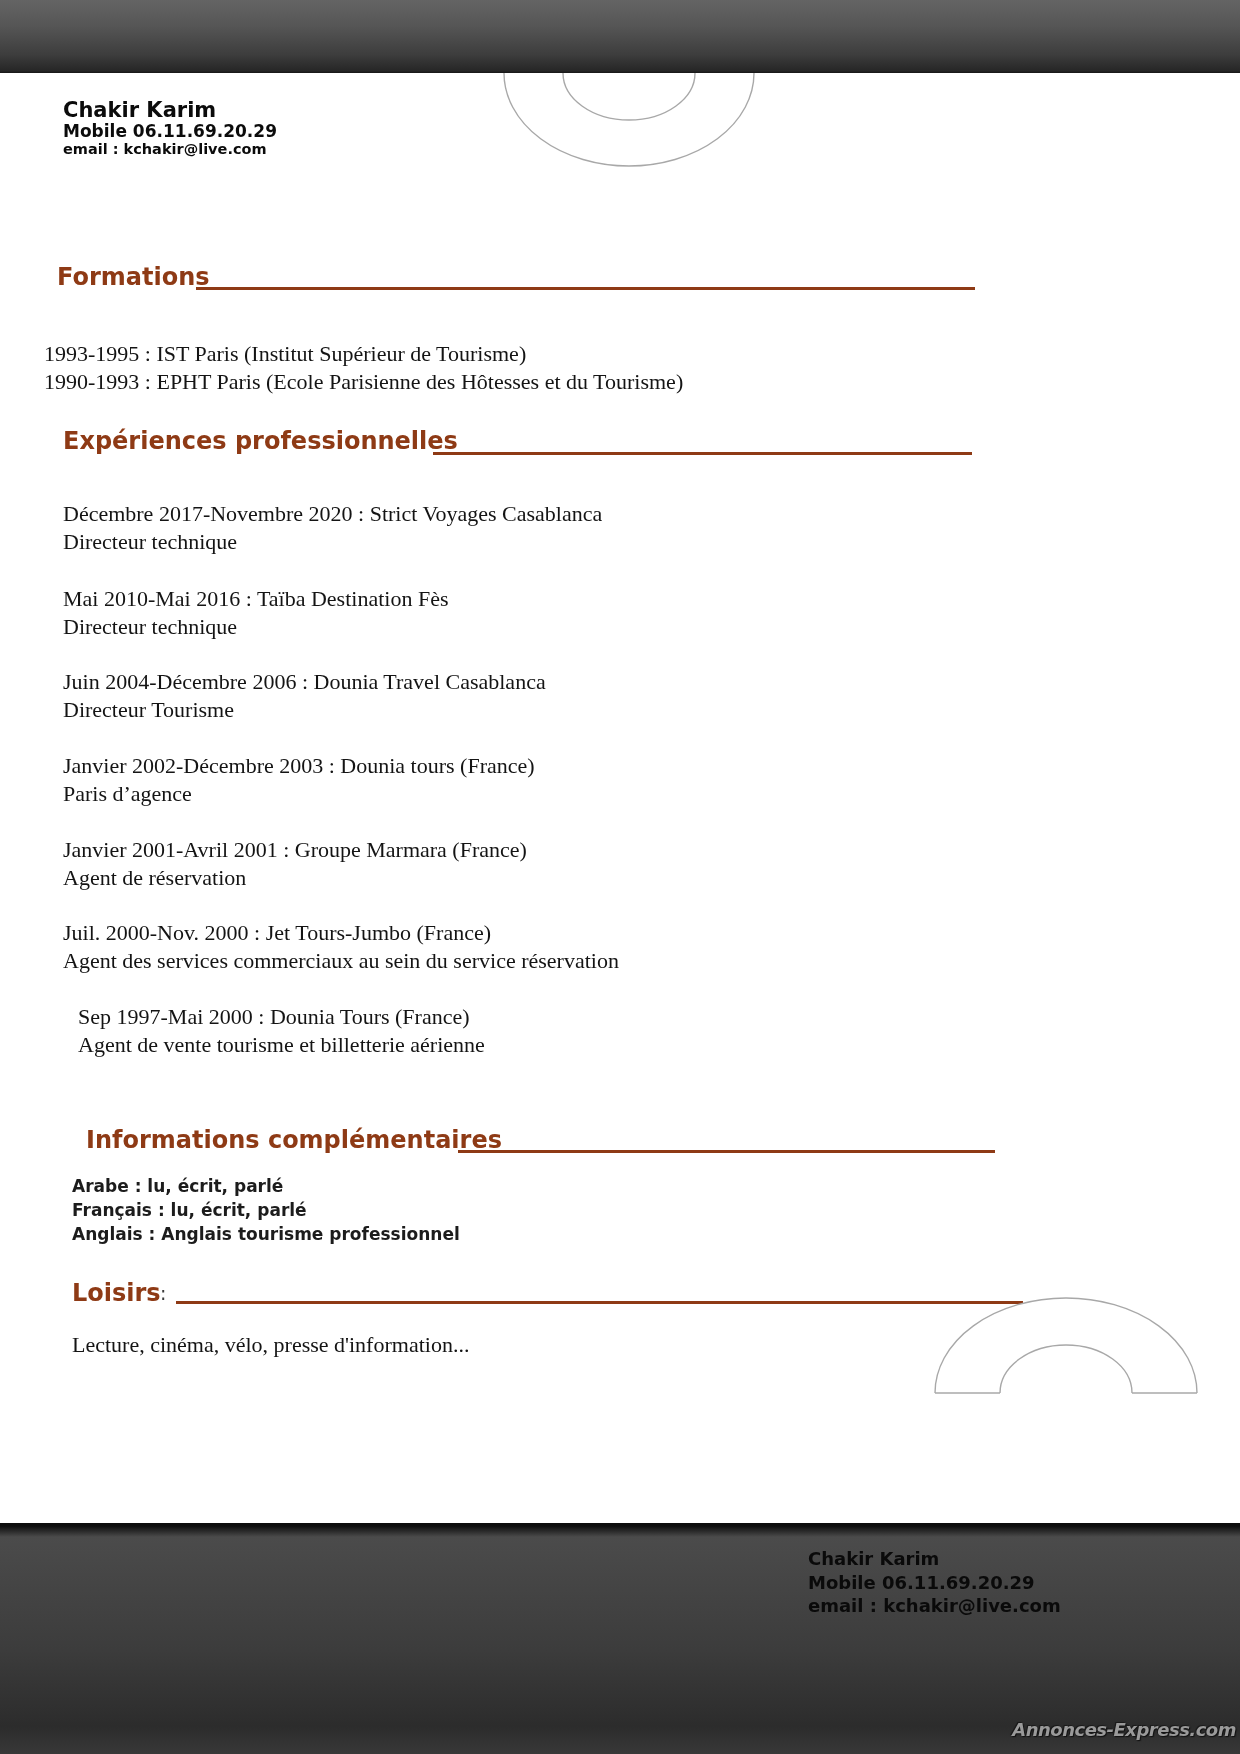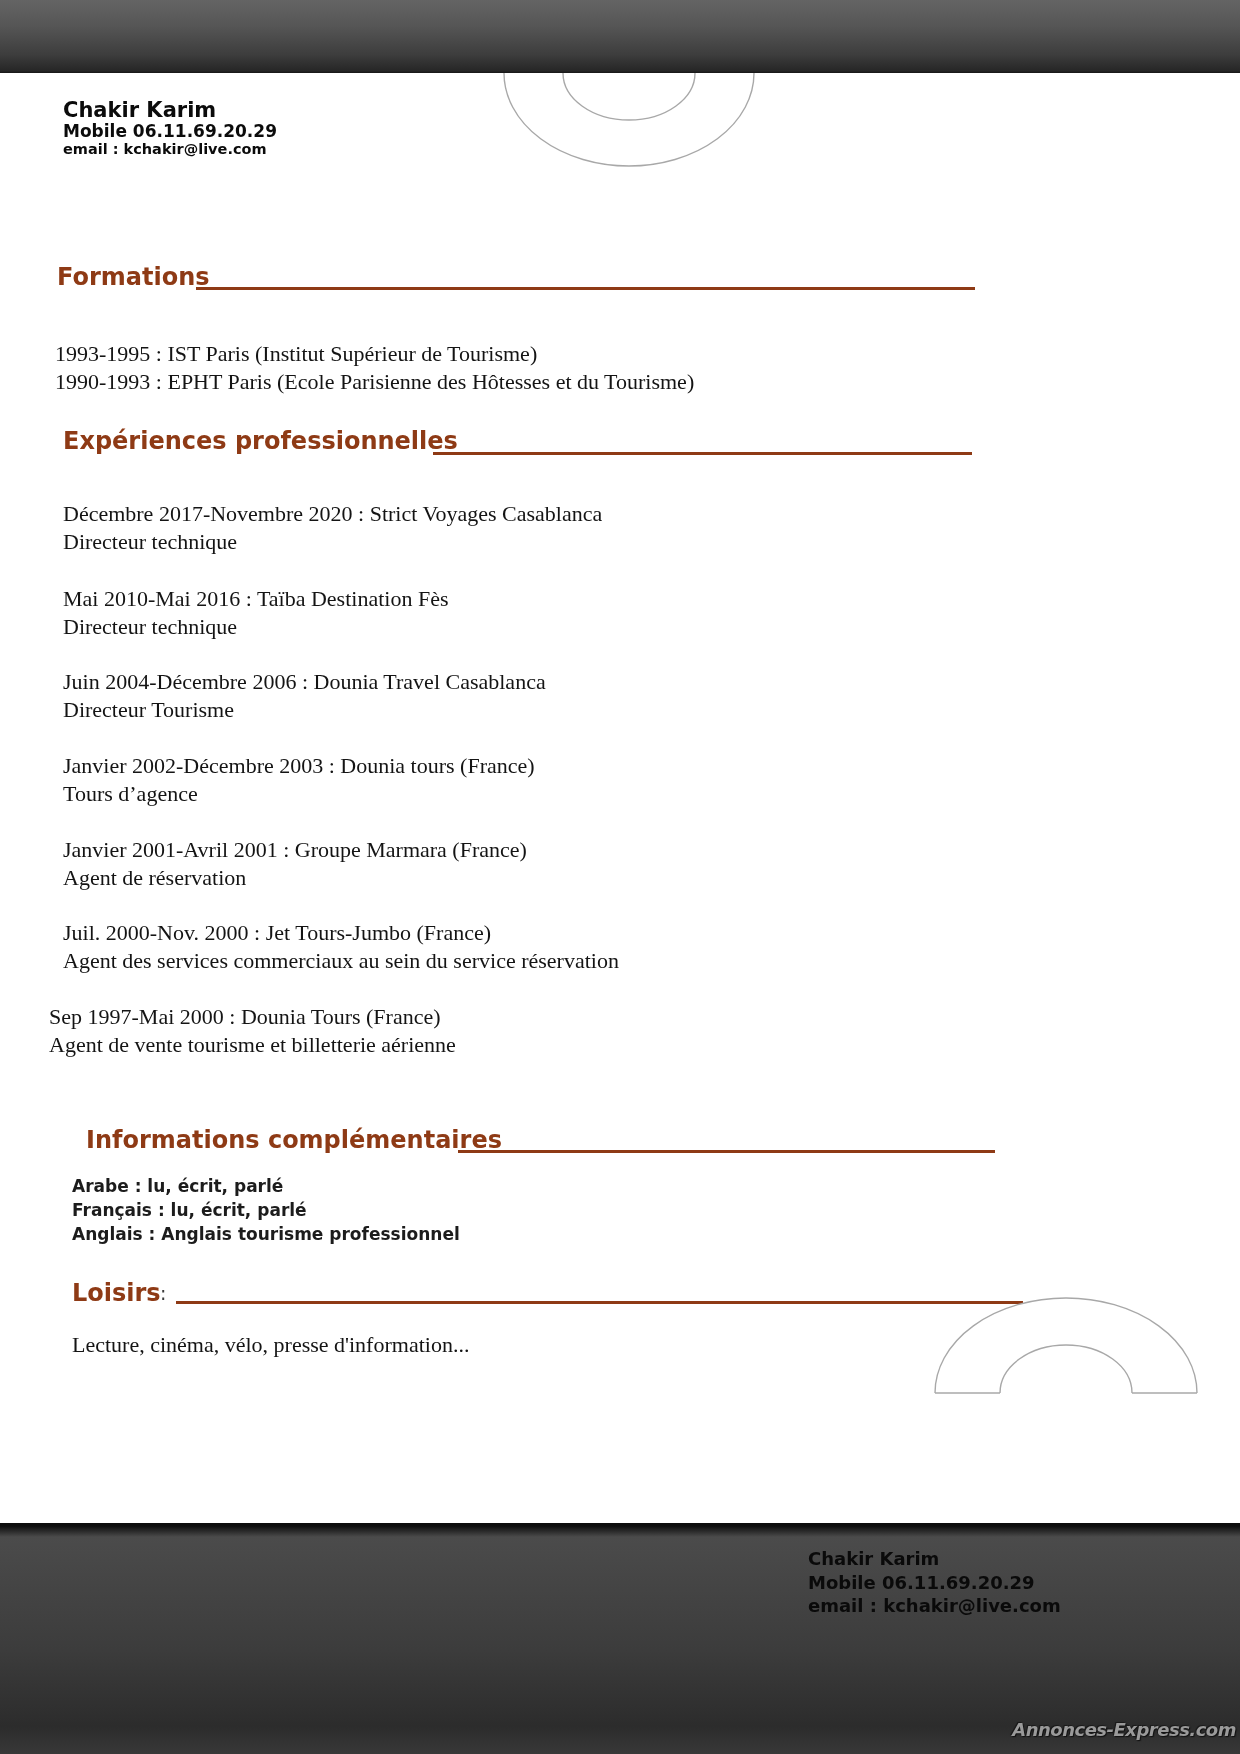--- a/index.html
+++ b/index.html
@@ -73,21 +73,21 @@
   </svg>
 
   <div class="contact contact-top">
     <div class="c-name">Chakir Karim</div>
     <div class="c-mobile">Mobile 06.11.69.20.29</div>
     <div class="c-email">email : kchakir@live.com</div>
   </div>
 
   <div class="heading" style="left:57px;top:263px">Formations</div>
   <div class="rule" style="left:196px;top:287px;width:779px"></div>
-  <div class="serif" style="left:55px;top:340px">
+  <div class="serif" style="left:44px;top:340px">
     <div>1993-1995 : IST Paris (Institut Supérieur de Tourisme)</div>
     <div>1990-1993 : EPHT Paris (Ecole Parisienne des Hôtesses et du Tourisme)</div>
   </div>
 
   <div class="heading" style="left:63px;top:427px">Expériences professionnelles</div>
   <div class="rule" style="left:433px;top:452px;width:539px"></div>
 
   <div class="serif job" style="left:63px;top:500px">
     <div>Décembre 2017-Novembre 2020 : Strict Voyages Casablanca</div>
     <div>Directeur technique</div>
@@ -95,31 +95,31 @@
   <div class="serif job" style="left:63px;top:585px">
     <div>Mai 2010-Mai 2016 : Taïba Destination Fès</div>
     <div>Directeur technique</div>
   </div>
   <div class="serif job" style="left:63px;top:668px">
     <div>Juin 2004-Décembre 2006 : Dounia Travel Casablanca</div>
     <div>Directeur Tourisme</div>
   </div>
   <div class="serif job" style="left:63px;top:752px">
     <div>Janvier 2002-Décembre 2003 : Dounia tours (France)</div>
-    <div>Tours d’agence</div>
+    <div>Paris d’agence</div>
   </div>
   <div class="serif job" style="left:63px;top:836px">
     <div>Janvier 2001-Avril 2001 : Groupe Marmara (France)</div>
     <div>Agent de réservation</div>
   </div>
   <div class="serif job" style="left:63px;top:919px">
     <div>Juil. 2000-Nov. 2000 : Jet Tours-Jumbo (France)</div>
     <div>Agent des services commerciaux au sein du service réservation</div>
   </div>
-  <div class="serif job" style="left:49px;top:1003px">
+  <div class="serif job" style="left:78px;top:1003px">
     <div>Sep 1997-Mai 2000 : Dounia Tours (France)</div>
     <div>Agent de vente tourisme et billetterie aérienne</div>
   </div>
 
   <div class="heading" style="left:86px;top:1126px">Informations complémentaires</div>
   <div class="rule" style="left:458px;top:1150px;width:537px"></div>
   <div class="sans-list" style="left:72px;top:1174px">
     <div>Arabe : lu, écrit, parlé</div>
     <div>Français : lu, écrit, parlé</div>
     <div>Anglais : Anglais tourisme professionnel</div>

